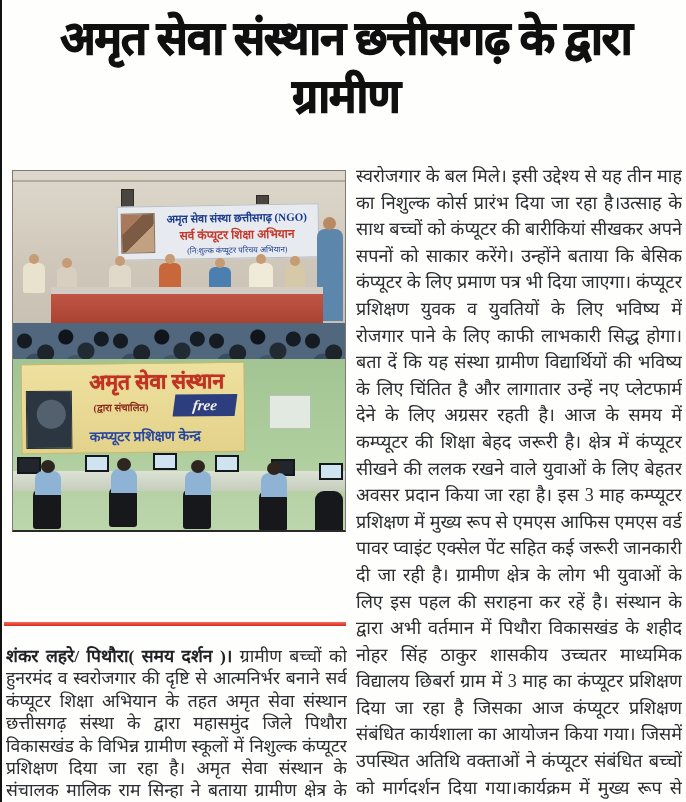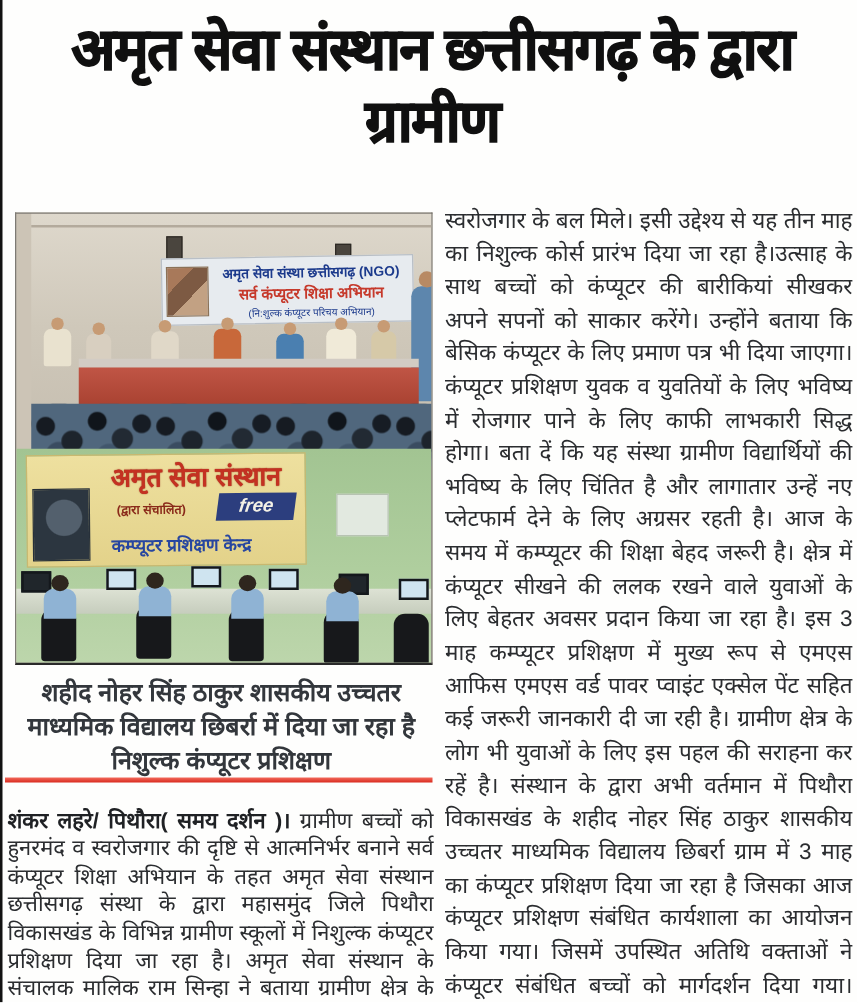--- a/index.html
+++ b/index.html
@@ -1,19 +1,19 @@
 <!DOCTYPE html>
 <html lang="hi"><head>
 <meta charset="utf-8">
 <style>
   html,body{margin:0;padding:0;background:#ffffff;}
   .page{
     position:relative;width:686px;height:802px;overflow:hidden;
     background:#fefefd;
-    font-family:Liberation Sans, sans-serif;
+    font-family:Liberation Serif, serif;
   }
   .left-rule{position:absolute;left:0;top:0;width:2px;height:802px;background:#121212;}
 
   
   .headline{
     position:absolute;top:10px;left:12px;width:668px;margin:0;
     text-align:center;color:#101010;
     font-weight:bold;font-size:46px;line-height:58px;
     letter-spacing:-1px;
     -webkit-text-stroke:1.2px #101010;
@@ -21,21 +21,21 @@
   .headline .hl-line{display:block;}
 
   
   .photo{
     position:absolute;left:12px;top:170px;width:334px;height:362px;margin:0;
     border:1px solid #7d7a74;border-bottom:2px solid #2a2a2a;box-sizing:border-box;
     overflow:hidden;background:#ccc4b6;
   }
   .photo *{position:absolute;box-sizing:border-box;}
   
-  .scene-top{left:12px;top:0;width:100%;height:202px;
+  .scene-top{left:0;top:0;width:100%;height:202px;
     background:linear-gradient(#ded8cc 0%,#cfc8ba 45%,#c4bcae 100%);}
   .ceiling-line{left:0;top:9px;width:100%;height:2px;background:#b3aa9c;}
   .speaker{width:13px;height:20px;background:#4a453e;border:1px solid #2e2a25;}
   .hall-banner{
     left:104px;top:34px;width:202px;height:54px;background:#e7ebef;
     border:1px solid #b9bfc6;transform:rotate(-1deg);
     display:flex;flex-direction:column;align-items:center;justify-content:center;
     text-align:center;padding-left:38px;
   }
   .hall-banner .collage{left:3px;top:6px;width:34px;height:40px;
@@ -181,19 +181,18 @@
         </div>
       <div class="student" style="left:172px;top:112px;">
           <span class="head"></span>
         </div>
       <div class="student" style="left:248px;top:114px;">
           <span class="head"></span>
         </div>
     </div>
   </figure>
 
-  <div class="caption">शहीद नोहर सिंह ठाकुर शासकीय उच्चतर माध्यमिक विद्यालय छिबर्रा में दिया जा रहा है निशुल्क कंप्यूटर प्रशिक्षण</div>
   <div class="red-rule"></div>
 
   <p class="body-col left-body"><b>शंकर लहरे/ पिथौरा( समय दर्शन )। </b><span>ग्रामीण बच्चों को हुनरमंद व स्वरोजगार की दृष्टि से आत्मनिर्भर बनाने सर्व कंप्यूटर शिक्षा अभियान के तहत अमृत सेवा संस्थान छत्तीसगढ़ संस्था के द्वारा महासमुंद जिले पिथौरा विकासखंड के विभिन्न ग्रामीण स्कूलों में निशुल्क कंप्यूटर प्रशिक्षण दिया जा रहा है। अमृत सेवा संस्थान के संचालक मालिक राम सिन्हा ने बताया ग्रामीण क्षेत्र के युवाओं को</span></p>
 
   <p class="body-col right-body">स्वरोजगार के बल मिले। इसी उद्देश्य से यह तीन माह का निशुल्क कोर्स प्रारंभ दिया जा रहा है।उत्साह के साथ बच्चों को कंप्यूटर की बारीकियां सीखकर अपने सपनों को साकार करेंगे। उन्होंने बताया कि बेसिक कंप्यूटर के लिए प्रमाण पत्र भी दिया जाएगा। कंप्यूटर प्रशिक्षण युवक व युवतियों के लिए भविष्य में रोजगार पाने के लिए काफी लाभकारी सिद्ध होगा। बता दें कि यह संस्था ग्रामीण विद्यार्थियों की भविष्य के लिए चिंतित है और लागातार उन्हें नए प्लेटफार्म देने के लिए अग्रसर रहती है। आज के समय में कम्प्यूटर की शिक्षा बेहद जरूरी है। क्षेत्र में कंप्यूटर सीखने की ललक रखने वाले युवाओं के लिए बेहतर अवसर प्रदान किया जा रहा है। इस 3 माह कम्प्यूटर प्रशिक्षण में मुख्य रूप से एमएस आफिस एमएस वर्ड पावर प्वाइंट एक्सेल पेंट सहित कई जरूरी जानकारी दी जा रही है। ग्रामीण क्षेत्र के लोग भी युवाओं के लिए इस पहल की सराहना कर रहें है। संस्थान के द्वारा अभी वर्तमान में पिथौरा विकासखंड के शहीद नोहर सिंह ठाकुर शासकीय उच्चतर माध्यमिक विद्यालय छिबर्रा ग्राम में 3 माह का कंप्यूटर प्रशिक्षण दिया जा रहा है जिसका आज कंप्यूटर प्रशिक्षण संबंधित कार्यशाला का आयोजन किया गया। जिसमें उपस्थित अतिथि वक्ताओं ने कंप्यूटर संबंधित बच्चों को मार्गदर्शन दिया गया।कार्यक्रम में मुख्य रूप से संस्थान के संचालक मालिक राम सिन्हा, रामकुमार नायक प्राचार्य, गौरव चंद्राकर, राजा बाबू उपाध्यक्ष पत्रकार, दीपक डडसेना कंप्यूटर प्रशिक्षक, विद्यालय के शिक्षक राजेंद्र कुमार नंद, विनोद कुमार, खेम प्रसाद पटेल, बबीता पटेल ,नंदलाल कुमार कृष्ण, राजेश कुमार सहित विद्यालय के बच्चे पालक  काफी संख्या में उपस्थित थे।</p>
 </div>
 
 </body></html>

